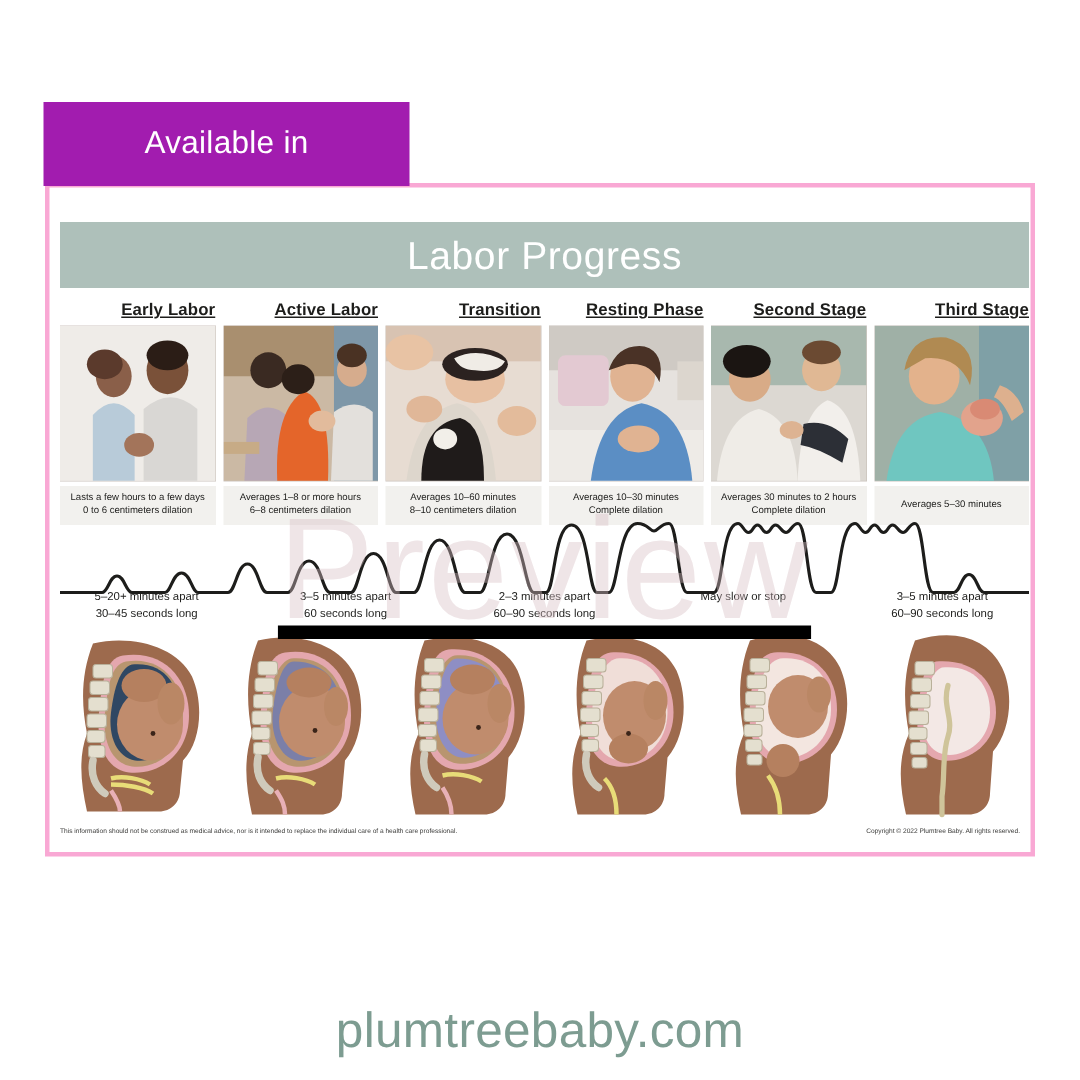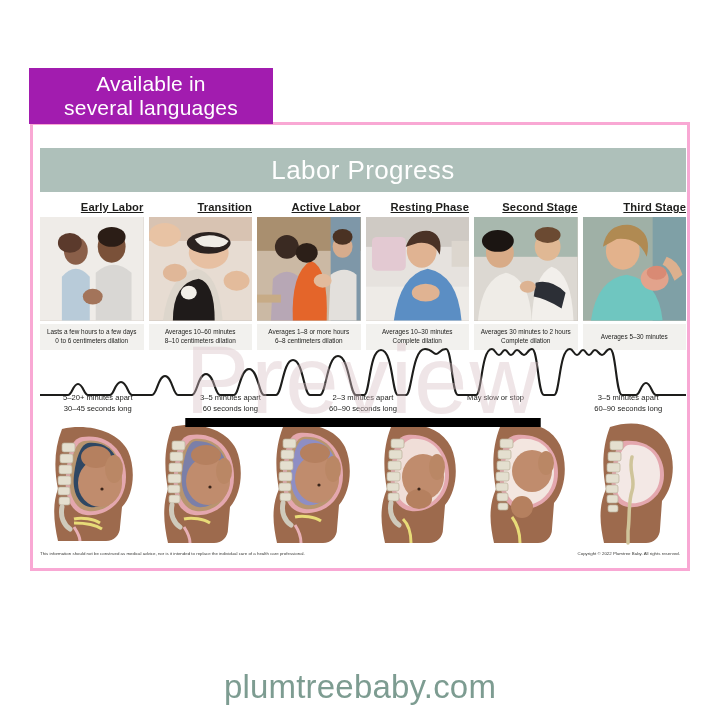--- a/index.html
+++ b/index.html
@@ -123,21 +123,20 @@
     font-size: 33px; color: #7d9c91; letter-spacing: .2px;
   }
 </style>
 </head>
 <body>
 
 <div id="stage">
 
   <div class="lang-banner">
     <span>Available in</span>
-    <span>several languages</span>
   </div>
 
   <div class="poster">
 
     <div class="poster-title-bar">
       <div class="poster-title">Labor Progress</div>
     </div>
 
     <div class="cols">
 
@@ -152,43 +151,20 @@
             <ellipse cx="30" cy="26" rx="12" ry="10" fill="#5b3a2c"></ellipse>
             <ellipse cx="72" cy="30" rx="14" ry="16" fill="#7a5139"></ellipse>
             <path d="M56 104 L56 56 Q74 40 92 56 L92 104 Z" fill="#d9d7d4"></path>
             <ellipse cx="72" cy="20" rx="14" ry="10" fill="#2b1d16"></ellipse>
             <ellipse cx="53" cy="80" rx="10" ry="8" fill="#a3745a"></ellipse>
           </svg>
         </div>
         <div class="cap">
           <span>Lasts a few hours to a few days</span>
           <span>0 to 6 centimeters dilation</span>
-        </div>
-      </div>
-
-      <div class="col">
-        <div class="col-head">Transition</div>
-        <div class="photo">
-          <svg class="pg" viewBox="0 0 104 104" preserveAspectRatio="none">
-            <rect width="104" height="104" fill="#e7dcd2"></rect>
-            <rect x="0" y="0" width="104" height="24" fill="#d8c3b2"></rect>
-            <ellipse cx="16" cy="18" rx="16" ry="12" fill="#e8c3a4"></ellipse>
-            <ellipse cx="60" cy="36" rx="20" ry="16" fill="#e7c0a2"></ellipse>
-            <ellipse cx="60" cy="26" rx="22" ry="11" fill="#2b2220"></ellipse>
-            <path d="M46 22 Q62 14 80 24 Q76 32 60 30 Q50 30 46 22 Z" fill="#f0ece6"></path>
-            <path d="M14 104 Q20 58 48 52 Q70 56 74 104 Z" fill="#ddd6cc"></path>
-            <path d="M24 104 Q24 66 50 62 Q66 66 66 104 Z" fill="#1f1b1a"></path>
-            <ellipse cx="26" cy="56" rx="12" ry="9" fill="#e0b798"></ellipse>
-            <ellipse cx="88" cy="64" rx="13" ry="10" fill="#e3bb9b"></ellipse>
-            <ellipse cx="40" cy="76" rx="8" ry="7" fill="#f2efe9"></ellipse>
-          </svg>
-        </div>
-        <div class="cap">
-          <span>Averages 10–60 minutes</span>
-          <span>8–10 centimeters dilation</span>
         </div>
       </div>
 
       <div class="col">
         <div class="col-head">Active Labor</div>
         <div class="photo">
           <svg class="pg" viewBox="0 0 104 104" preserveAspectRatio="none">
             <rect width="104" height="104" fill="#cbb9a4"></rect>
             <rect x="0" y="0" width="104" height="34" fill="#a98f6f"></rect>
             <rect x="74" y="0" width="30" height="104" fill="#7e97a8"></rect>
@@ -199,20 +175,43 @@
             <ellipse cx="86" cy="30" rx="10" ry="11" fill="#d6ac8d"></ellipse>
             <path d="M72 104 L74 58 Q88 48 100 58 L100 104 Z" fill="#e3e0dc"></path>
             <ellipse cx="86" cy="20" rx="10" ry="8" fill="#4a3223"></ellipse>
             <ellipse cx="66" cy="64" rx="9" ry="7" fill="#e2bb9c"></ellipse>
             <rect x="0" y="78" width="24" height="8" fill="#c7ab86"></rect>
           </svg>
         </div>
         <div class="cap">
           <span>Averages 1–8 or more hours</span>
           <span>6–8 centimeters dilation</span>
+        </div>
+      </div>
+
+      <div class="col">
+        <div class="col-head">Transition</div>
+        <div class="photo">
+          <svg class="pg" viewBox="0 0 104 104" preserveAspectRatio="none">
+            <rect width="104" height="104" fill="#e7dcd2"></rect>
+            <rect x="0" y="0" width="104" height="24" fill="#d8c3b2"></rect>
+            <ellipse cx="16" cy="18" rx="16" ry="12" fill="#e8c3a4"></ellipse>
+            <ellipse cx="60" cy="36" rx="20" ry="16" fill="#e7c0a2"></ellipse>
+            <ellipse cx="60" cy="26" rx="22" ry="11" fill="#2b2220"></ellipse>
+            <path d="M46 22 Q62 14 80 24 Q76 32 60 30 Q50 30 46 22 Z" fill="#f0ece6"></path>
+            <path d="M14 104 Q20 58 48 52 Q70 56 74 104 Z" fill="#ddd6cc"></path>
+            <path d="M24 104 Q24 66 50 62 Q66 66 66 104 Z" fill="#1f1b1a"></path>
+            <ellipse cx="26" cy="56" rx="12" ry="9" fill="#e0b798"></ellipse>
+            <ellipse cx="88" cy="64" rx="13" ry="10" fill="#e3bb9b"></ellipse>
+            <ellipse cx="40" cy="76" rx="8" ry="7" fill="#f2efe9"></ellipse>
+          </svg>
+        </div>
+        <div class="cap">
+          <span>Averages 10–60 minutes</span>
+          <span>8–10 centimeters dilation</span>
         </div>
       </div>
 
       <div class="col">
         <div class="photo-head-spacer col-head">Resting Phase</div>
         <div class="photo">
           <svg class="pg" viewBox="0 0 104 104" preserveAspectRatio="none">
             <rect width="104" height="104" fill="#e6e2de"></rect>
             <rect x="0" y="0" width="104" height="30" fill="#cfcac4"></rect>
             <rect x="6" y="20" width="34" height="34" rx="5" fill="#e3c9d2"></rect>

